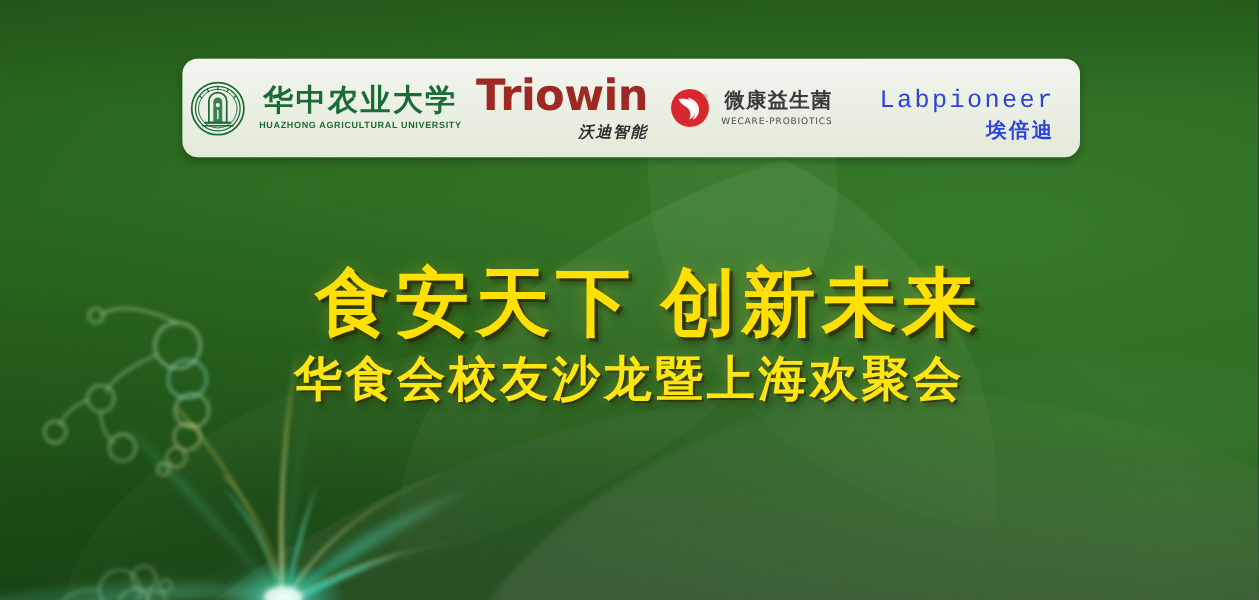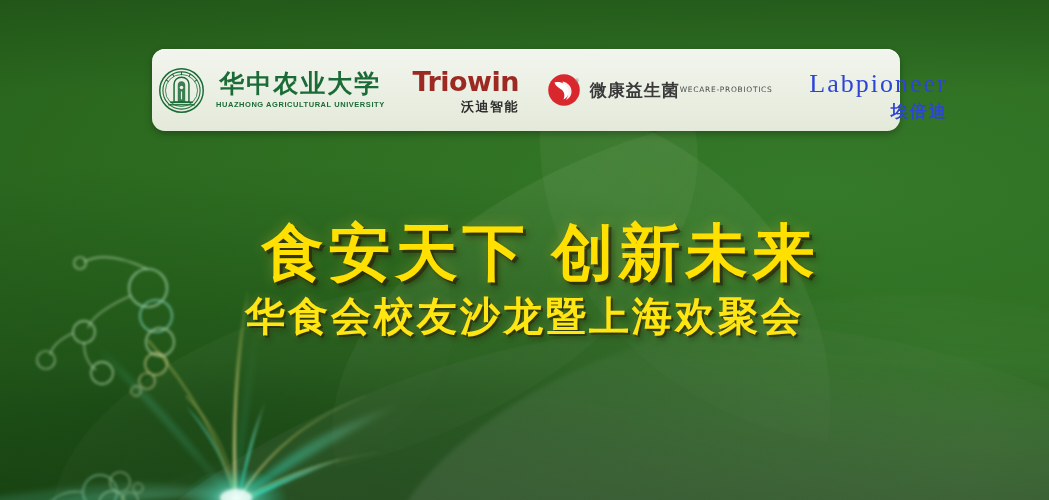--- a/index.html
+++ b/index.html
@@ -107,64 +107,64 @@
   .hzau-en{
     font-family:Liberation Sans, sans-serif;
     font-size:7.5px;font-weight:700;color:#1b6b36;letter-spacing:.55px;
     margin-top:5px;white-space:nowrap;
   }
 
   
   .triowin{display:flex;flex-direction:column;align-items:flex-start;line-height:1;}
   .triowin-en{
     font-family:"DejaVu Sans","Liberation Sans",sans-serif;
-    font-size:27px;font-weight:900;color:#9d2a22;letter-spacing:-.5px;
+    font-size:36px;font-weight:900;color:#9d2a22;letter-spacing:-.5px;
     white-space:nowrap;
     text-align:center;
   }
   .triowin-cn{
     align-self:flex-end;
     font-family:"DejaVu Sans","Liberation Sans",sans-serif;
     font-size:13px;font-weight:700;color:#2e2e2e;letter-spacing:1.5px;
-    margin-top:5px;white-space:nowrap;
+    margin-top:5px;white-space:nowrap;font-style:italic;
   }
 
   
   .wecare{display:flex;align-items:center;gap:9px;}
   .wecare-mark{width:34px;height:34px;flex:0 0 34px;position:relative;}
-  .wecare-txt{display:flex;line-height:1;text-align:right;}
+  .wecare-txt{display:flex;flex-direction:column;line-height:1;text-align:right;}
   .wecare-cn{
     font-size:17px;font-weight:700;color:#3a3a3a;letter-spacing:1px;white-space:nowrap;
   }
   .wecare-en{
     font-size:7.5px;font-weight:400;color:#4a4a4a;letter-spacing:.7px;
     margin-top:4px;white-space:nowrap;
   }
 
   
   .lab{display:flex;flex-direction:column;align-items:flex-start;line-height:1;}
   .lab-en{
-    font-family:Liberation Serif, serif;
-    font-size:26px;font-weight:400;color:#2d45d6;letter-spacing:2px;
+    font-family:Liberation Mono, monospace;
+    font-size:21px;font-weight:400;color:#2d45d6;letter-spacing:2px;
     white-space:nowrap;
     margin-top:11px;
   }
   .lab-cn{
     align-self:flex-end;
     font-size:17px;font-weight:700;color:#2d45d6;letter-spacing:2px;
     margin-top:6px;white-space:nowrap;
   }
 
   
   .headline{
     position:absolute;left:0;right:0;top:222px;
     text-align:center;
   }
   .title-main{
-    font-family:Liberation Sans, sans-serif;
+    font-family:Liberation Serif, serif;
     font-size:62px;font-weight:700;color:#ffe000;
     letter-spacing:5px;line-height:1;
     white-space:nowrap;
     text-shadow:
       3px 3px 0 rgba(40,25,5,.55),
       4px 5px 6px rgba(20,35,10,.55),
       0 0 14px rgba(255,220,60,.28);
     padding-left: 32px;
   }
   .title-sub{

